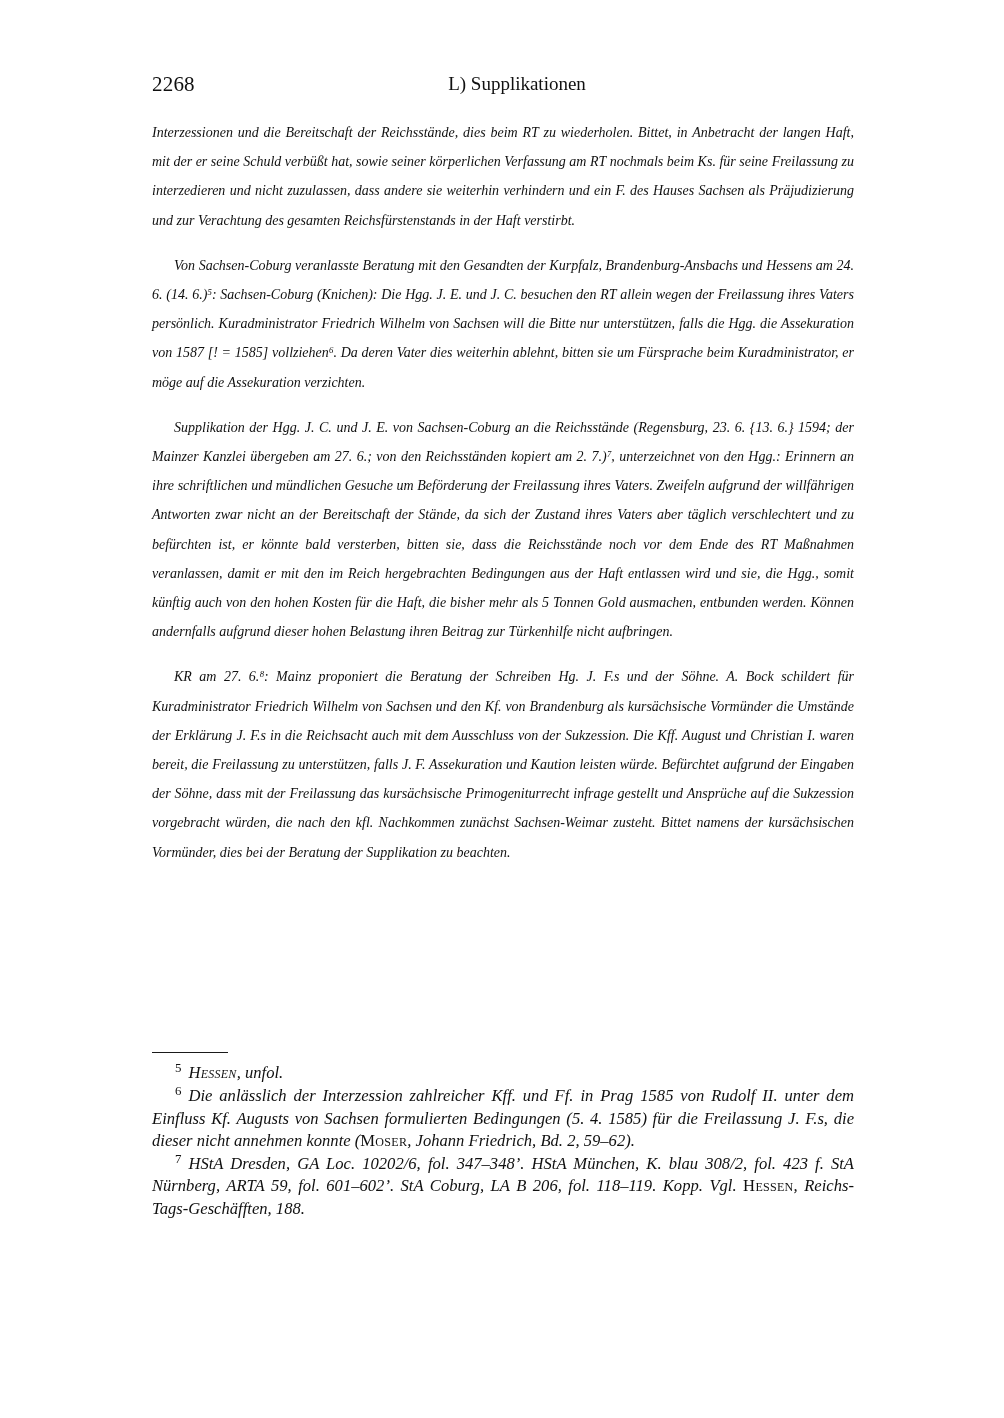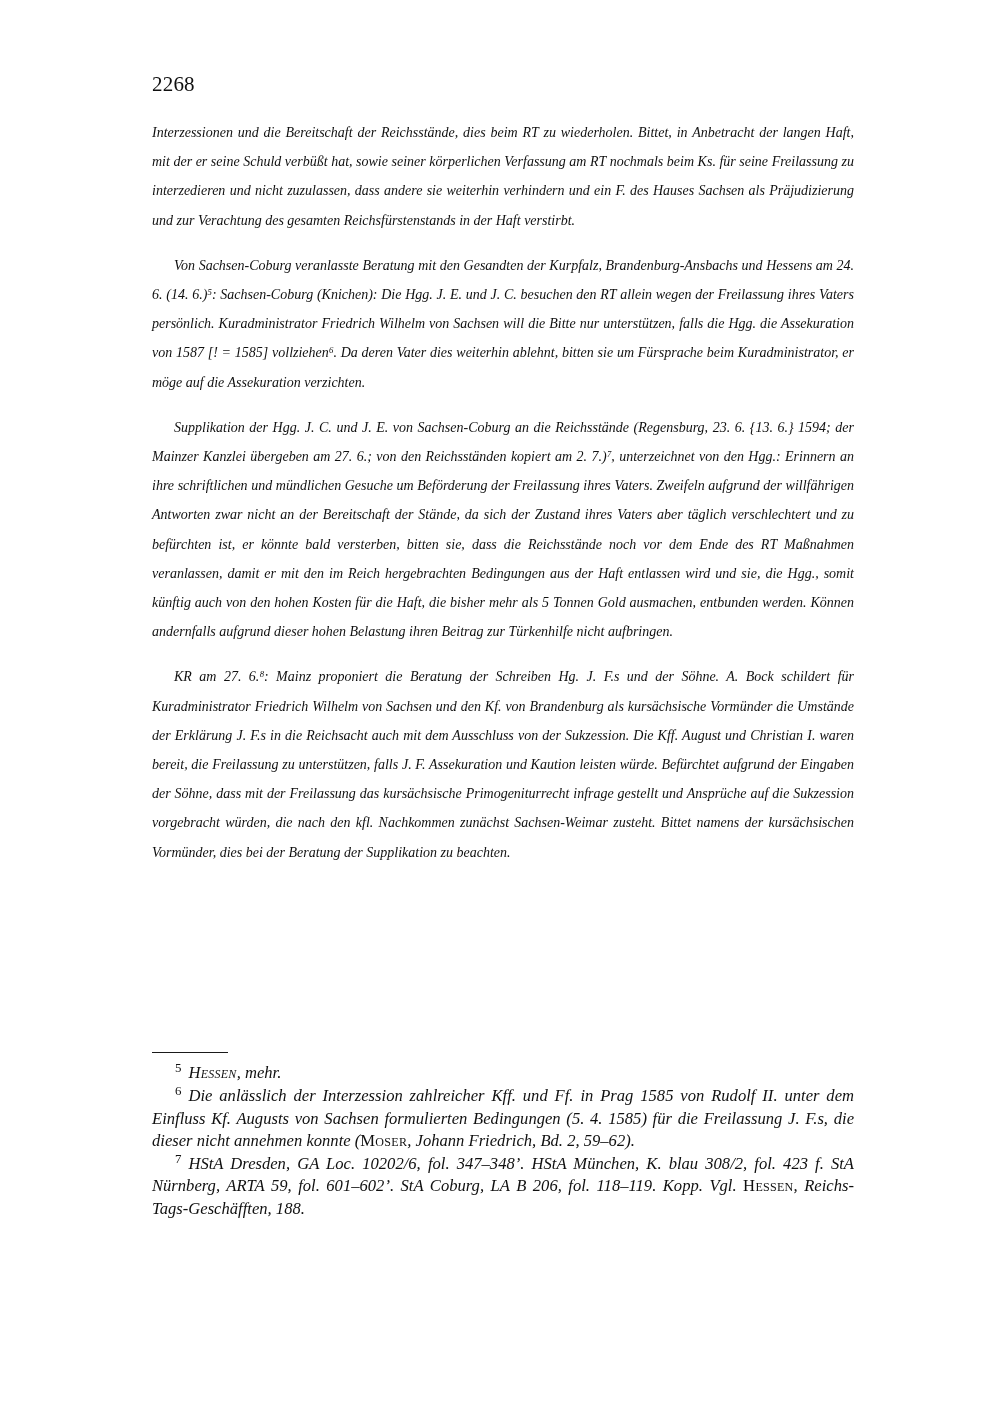--- a/index.html
+++ b/index.html
@@ -123,39 +123,40 @@
 </style>
 </head>
 <body>
 
 <div class="page">
 
   <div class="content">
 
     <div class="runninghead">
       <span class="folio">2268</span>
+      <span class="head-title">L) Supplikationen</span>
     </div>
 
     <div class="body-text">
 
       <p>Interzessionen und die Bereitschaft der Reichsstände, dies beim RT zu wiederholen. Bittet, in Anbetracht der langen Haft, mit der er seine Schuld verbüßt hat, sowie seiner körperlichen Verfassung am RT nochmals beim Ks. für seine Freilassung zu interzedieren und nicht zuzulassen, dass andere sie weiterhin verhindern und ein F. des Hauses Sachsen als Präjudizierung und zur Verachtung des gesamten Reichsfürstenstands in der Haft verstirbt.</p>
 
       <p class="indent"><span>Von Sachsen-Coburg veranlasste Beratung mit den Gesandten der Kurpfalz, Brandenburg-Ansbachs und Hessens am 24. 6. (14. 6.)</span><sup class="fn">5</sup><span>: Sachsen-Coburg (Knichen): Die Hgg. J. E. und J. C. besuchen den RT allein wegen der Freilassung ihres Vaters persönlich. Kuradministrator Friedrich Wilhelm von Sachsen will die Bitte nur unterstützen, falls die Hgg. die Assekuration von 1587 [! = 1585] vollziehen</span><sup class="fn">6</sup><span>. Da deren Vater dies weiterhin ablehnt, bitten sie um Fürsprache beim Kuradministrator, er möge auf die Assekuration verzichten.</span></p>
 
       <p class="indent"><span>Supplikation der Hgg. J. C. und J. E. von Sachsen-Coburg an die Reichsstände (Regensburg, 23. 6. {13. 6.} 1594; der Mainzer Kanzlei übergeben am 27. 6.; von den Reichsständen kopiert am 2. 7.)</span><sup class="fn">7</sup><span>, unterzeichnet von den Hgg.: Erinnern an ihre schriftlichen und mündlichen Gesuche um Beförderung der Freilassung ihres Vaters. Zweifeln aufgrund der willfährigen Antworten zwar nicht an der Bereitschaft der Stände, da sich der Zustand ihres Vaters aber täglich verschlechtert und zu befürchten ist, er könnte bald versterben, bitten sie, dass die Reichsstände noch vor dem Ende des RT Maßnahmen veranlassen, damit er mit den im Reich hergebrachten Bedingungen aus der Haft entlassen wird und sie, die Hgg., somit künftig auch von den hohen Kosten für die Haft, die bisher mehr als 5 Tonnen Gold ausmachen, entbunden werden. Können andernfalls aufgrund dieser hohen Belastung ihren Beitrag zur Türkenhilfe nicht aufbringen.</span></p>
 
       <p class="indent"><span>KR am 27. 6.</span><sup class="fn">8</sup><span>: Mainz proponiert die Beratung der Schreiben Hg. J. F.s und der Söhne. A. Bock schildert für Kuradministrator Friedrich Wilhelm von Sachsen und den Kf. von Brandenburg als kursächsische Vormünder die Umstände der Erklärung J. F.s in die Reichsacht auch mit dem Ausschluss von der Sukzession. Die Kff. August und Christian I. waren bereit, die Freilassung zu unterstützen, falls J. F. Assekuration und Kaution leisten würde. Befürchtet aufgrund der Eingaben der Söhne, dass mit der Freilassung das kursächsische Primogeniturrecht infrage gestellt und Ansprüche auf die Sukzession vorgebracht würden, die nach den kfl. Nachkommen zunächst Sachsen-Weimar zusteht. Bittet namens der kursächsischen Vormünder, dies bei der Beratung der Supplikation zu beachten.</span></p>
 
     </div>
   </div>
 
   <div class="footnotes">
     <div class="fn-rule"></div>
 
-    <p class="note"><span class="marker">5</span><span class="sc">Hessen</span><span>, mehr.</span></p>
+    <p class="note"><span class="marker">5</span><span class="sc">Hessen</span><span>, unfol.</span></p>
 
     <p class="note"><span class="marker">6</span><span>Die anlässlich der Interzession zahlreicher Kff. und Ff. in Prag 1585 von Rudolf II. unter dem Einfluss Kf. Augusts von Sachsen formulierten Bedingungen (5. 4. 1585) für die Freilassung J. F.s, die dieser nicht annehmen konnte (</span><span class="sc-up">Moser</span><span>, Johann Friedrich, Bd. 2, 59–62).</span></p>
 
     <p class="note"><span class="marker">7</span><span>HStA Dresden, GA Loc. 10202/6, fol. 347–348’. HStA München, K. blau 308/2, fol. 423 f. StA Nürnberg, ARTA 59, fol. 601–602’. StA Coburg, LA B 206, fol. 118–119. Kopp. Vgl. </span><span class="sc-up">Hessen</span><span>, Reichs-Tags-Geschäfften, 188.</span></p>
 
   </div>
 
 </div>
 
 </body></html>

